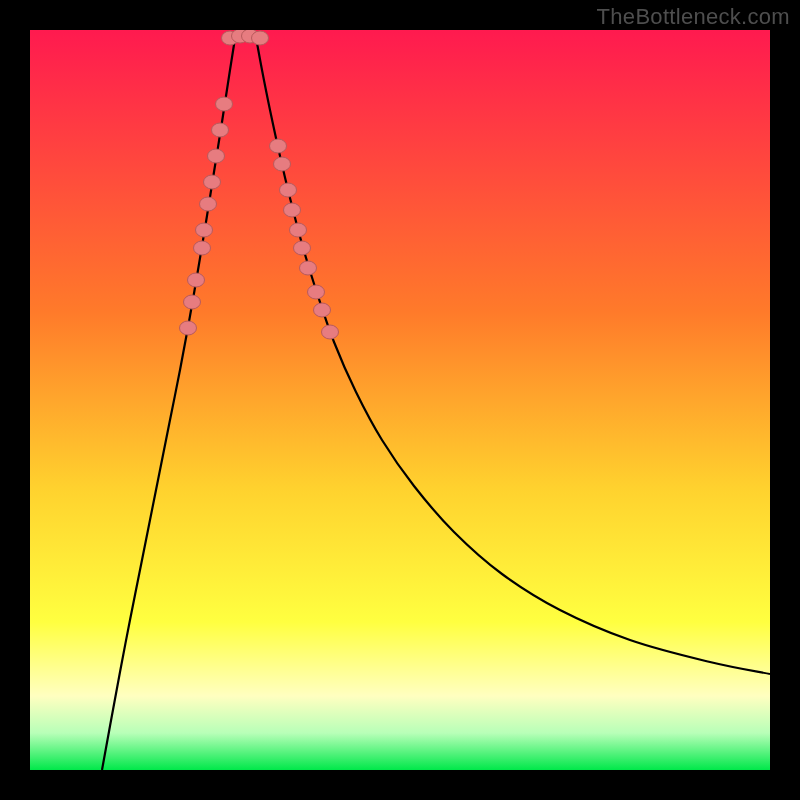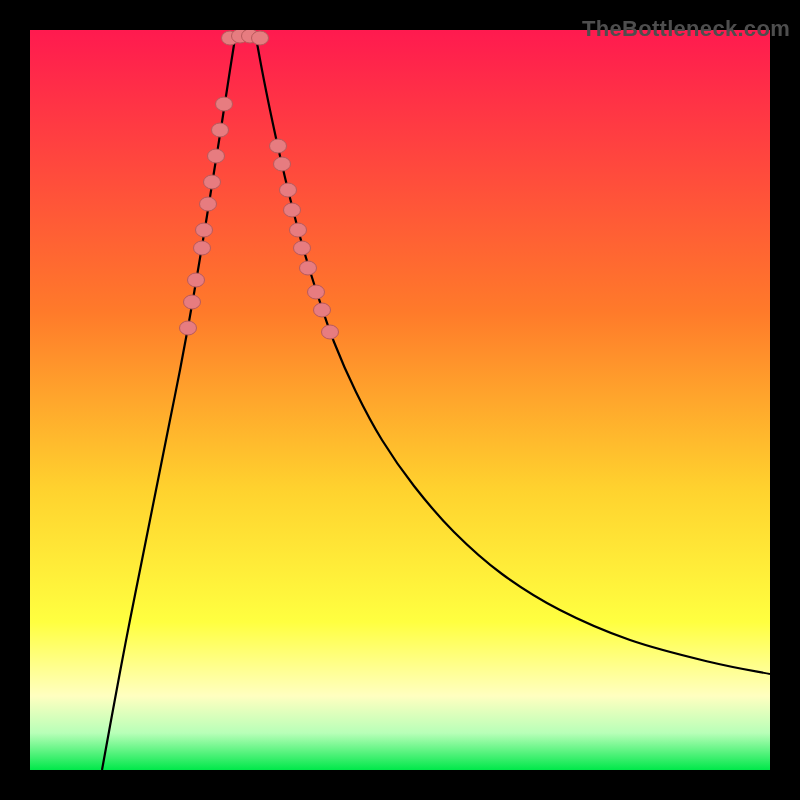--- a/index.html
+++ b/index.html
@@ -29,25 +29,25 @@
   }
   .gradient {
     position: absolute;
     left: 0;
     top: 0;
     width: 100%;
     height: 100%;
   }
   .watermark {
     position: absolute;
-    top: 16px;
+    top: 4px;
     right: 10px;
     color: #4e4e4e;
     font-size: 22px;
-    font-weight: 700;
+    font-weight: 400;
     letter-spacing: 0.3px;
     margin-left: 28px;
   }
   svg.curve {
     position: absolute;
     left: 0;
     top: 0;
     width: 740px;
     height: 740px;
   }

